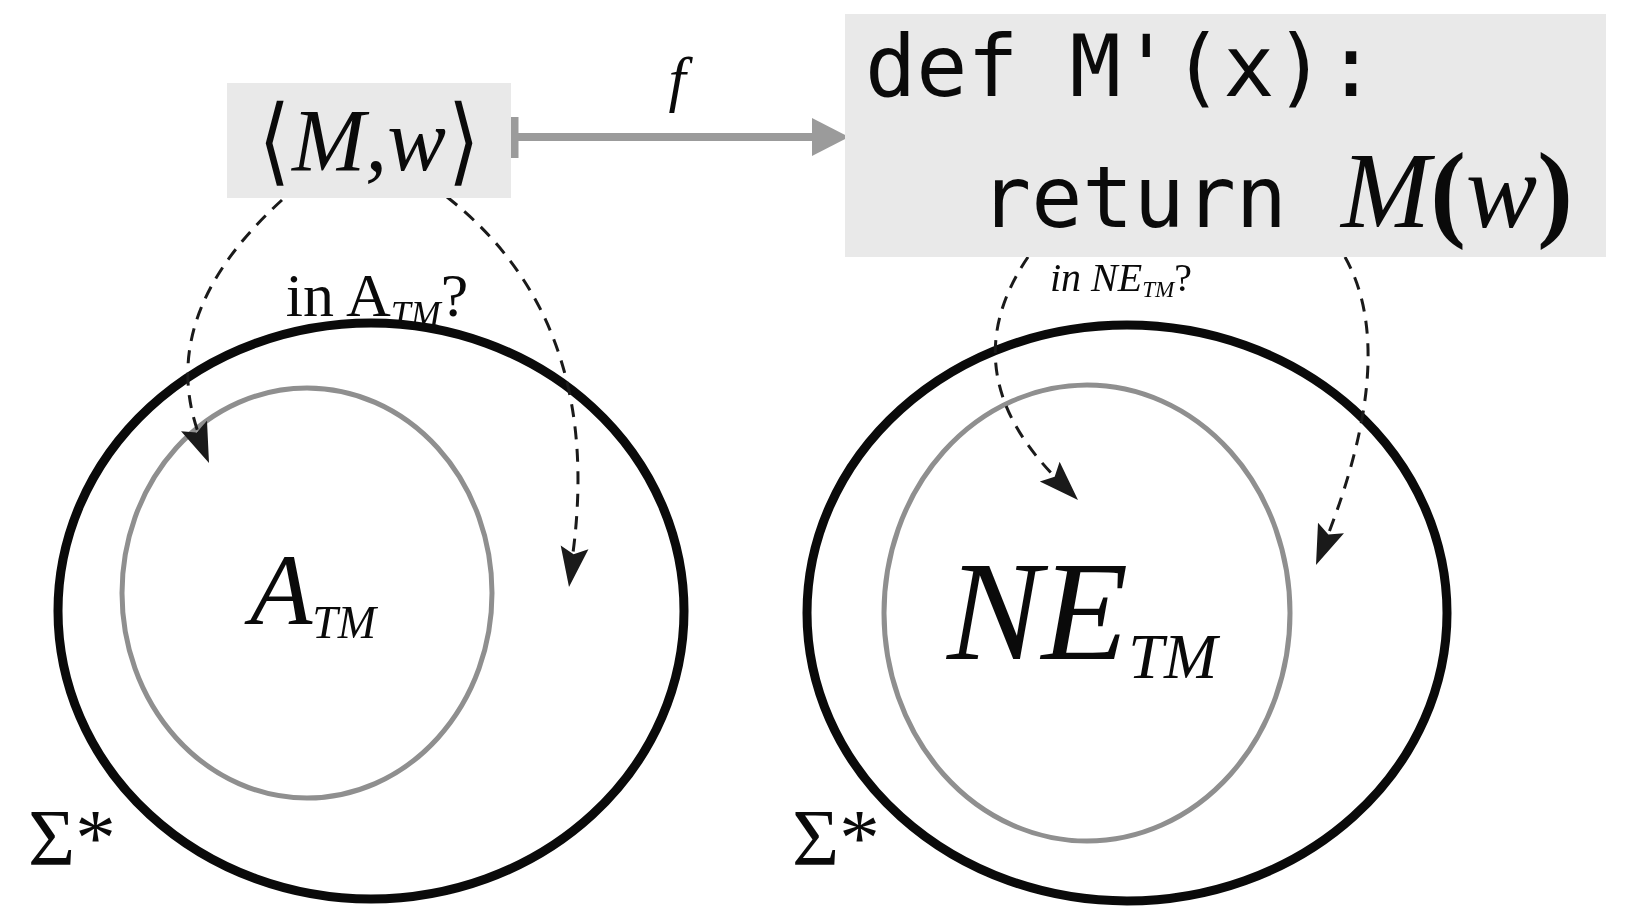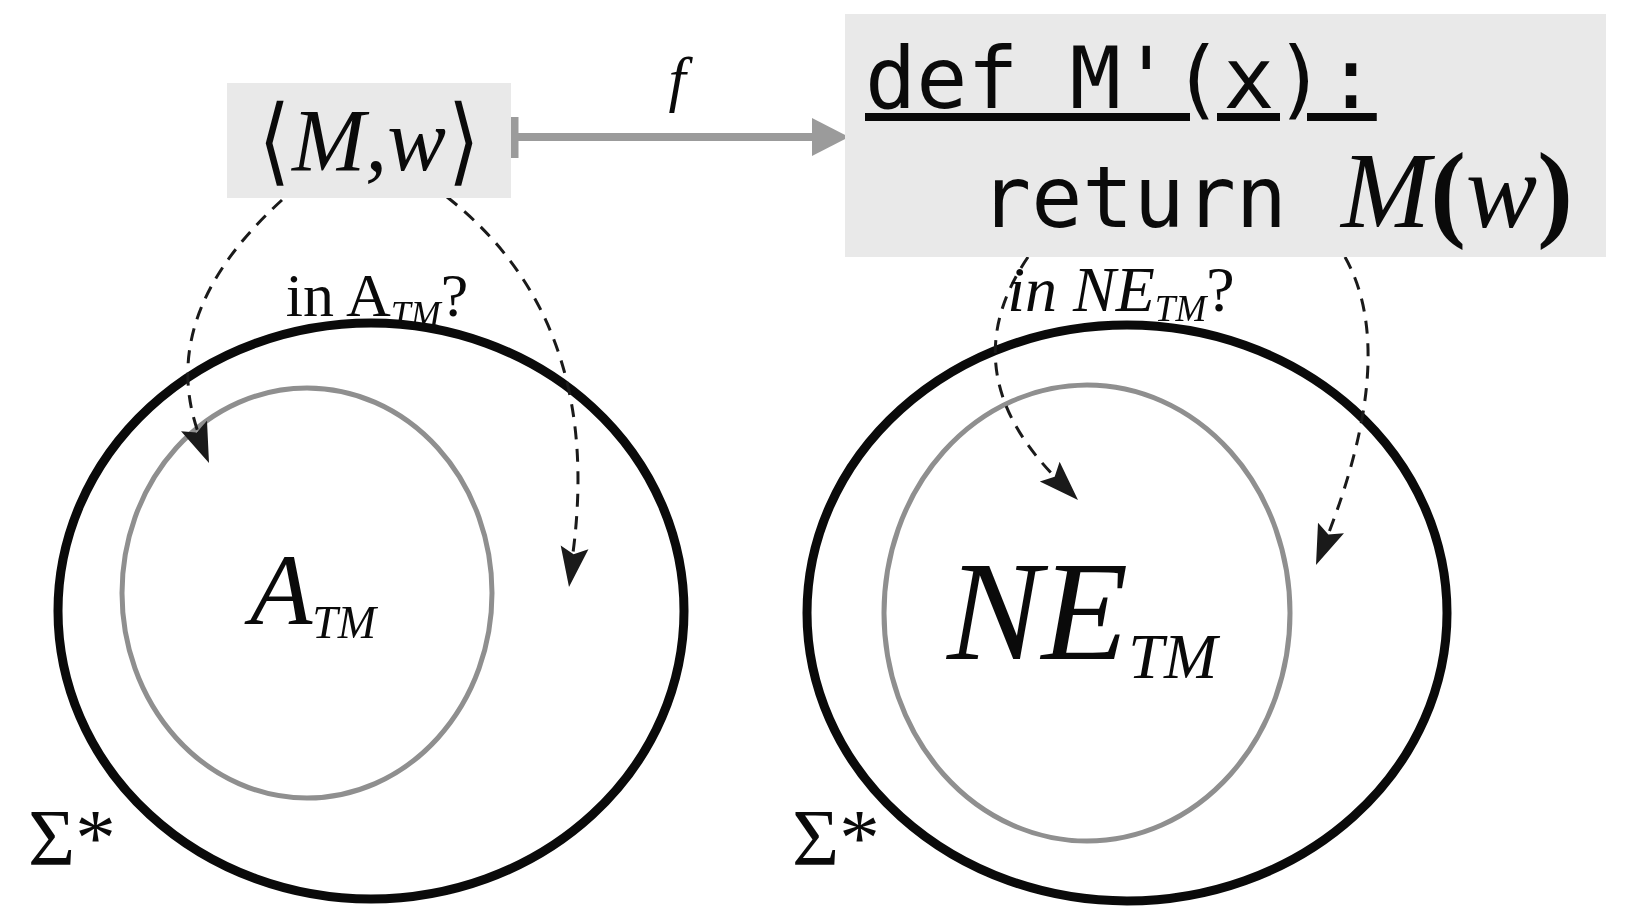--- a/index.html
+++ b/index.html
@@ -41,21 +41,21 @@
     display: inline-block;
     transform: scaleY(1.18);
     padding: 0 2px;
   }
 
   .code-box {
     left: 845px; top: 14px; width: 761px; height: 243px;
     font-family: "DejaVu Sans Mono", monospace;
     font-size: 85px; line-height: 1; color: #0a0a0a;
   }
-  .code-line1 { position: absolute; left: 20px; top: 22px; white-space: pre; text-decoration: underline; }
+  .code-line1 { position: absolute; left: 20px; top: 10px; white-space: pre; }
   .code-line2 { position: absolute; left: 135px; top: 124px; white-space: pre; }
   .code-math {
     font-family: "Liberation Serif", serif;
     font-style: italic;
     font-size: 107px;
     margin-left: 54px;
   }
   .code-paren { font-style: normal; font-weight: 700; }
 
   .f-label {
@@ -63,21 +63,21 @@
     font-size: 62px; font-style: italic; line-height: 1;
   }
 
   .question { line-height: 1; white-space: nowrap; }
   .question-left {
     left: 377px; top: 264px; transform: translateX(-50%);
     font-size: 62px; font-style: normal;
   }
   .question-right {
     left: 1121px; top: 258px; transform: translateX(-50%);
-    font-size: 64px; font-style: italic;
+    font-size: 40px; font-style: italic;
   }
   .q-sub { font-size: 0.58em; font-style: italic; vertical-align: -0.28em; }
   .q-mark { font-style: normal; }
 
   .set-label { line-height: 1; font-style: italic; white-space: nowrap; }
   .set-label-left {
     left: 313px; top: 539px; transform: translateX(-50%);
     font-size: 102px;
   }
   .set-label-right {

